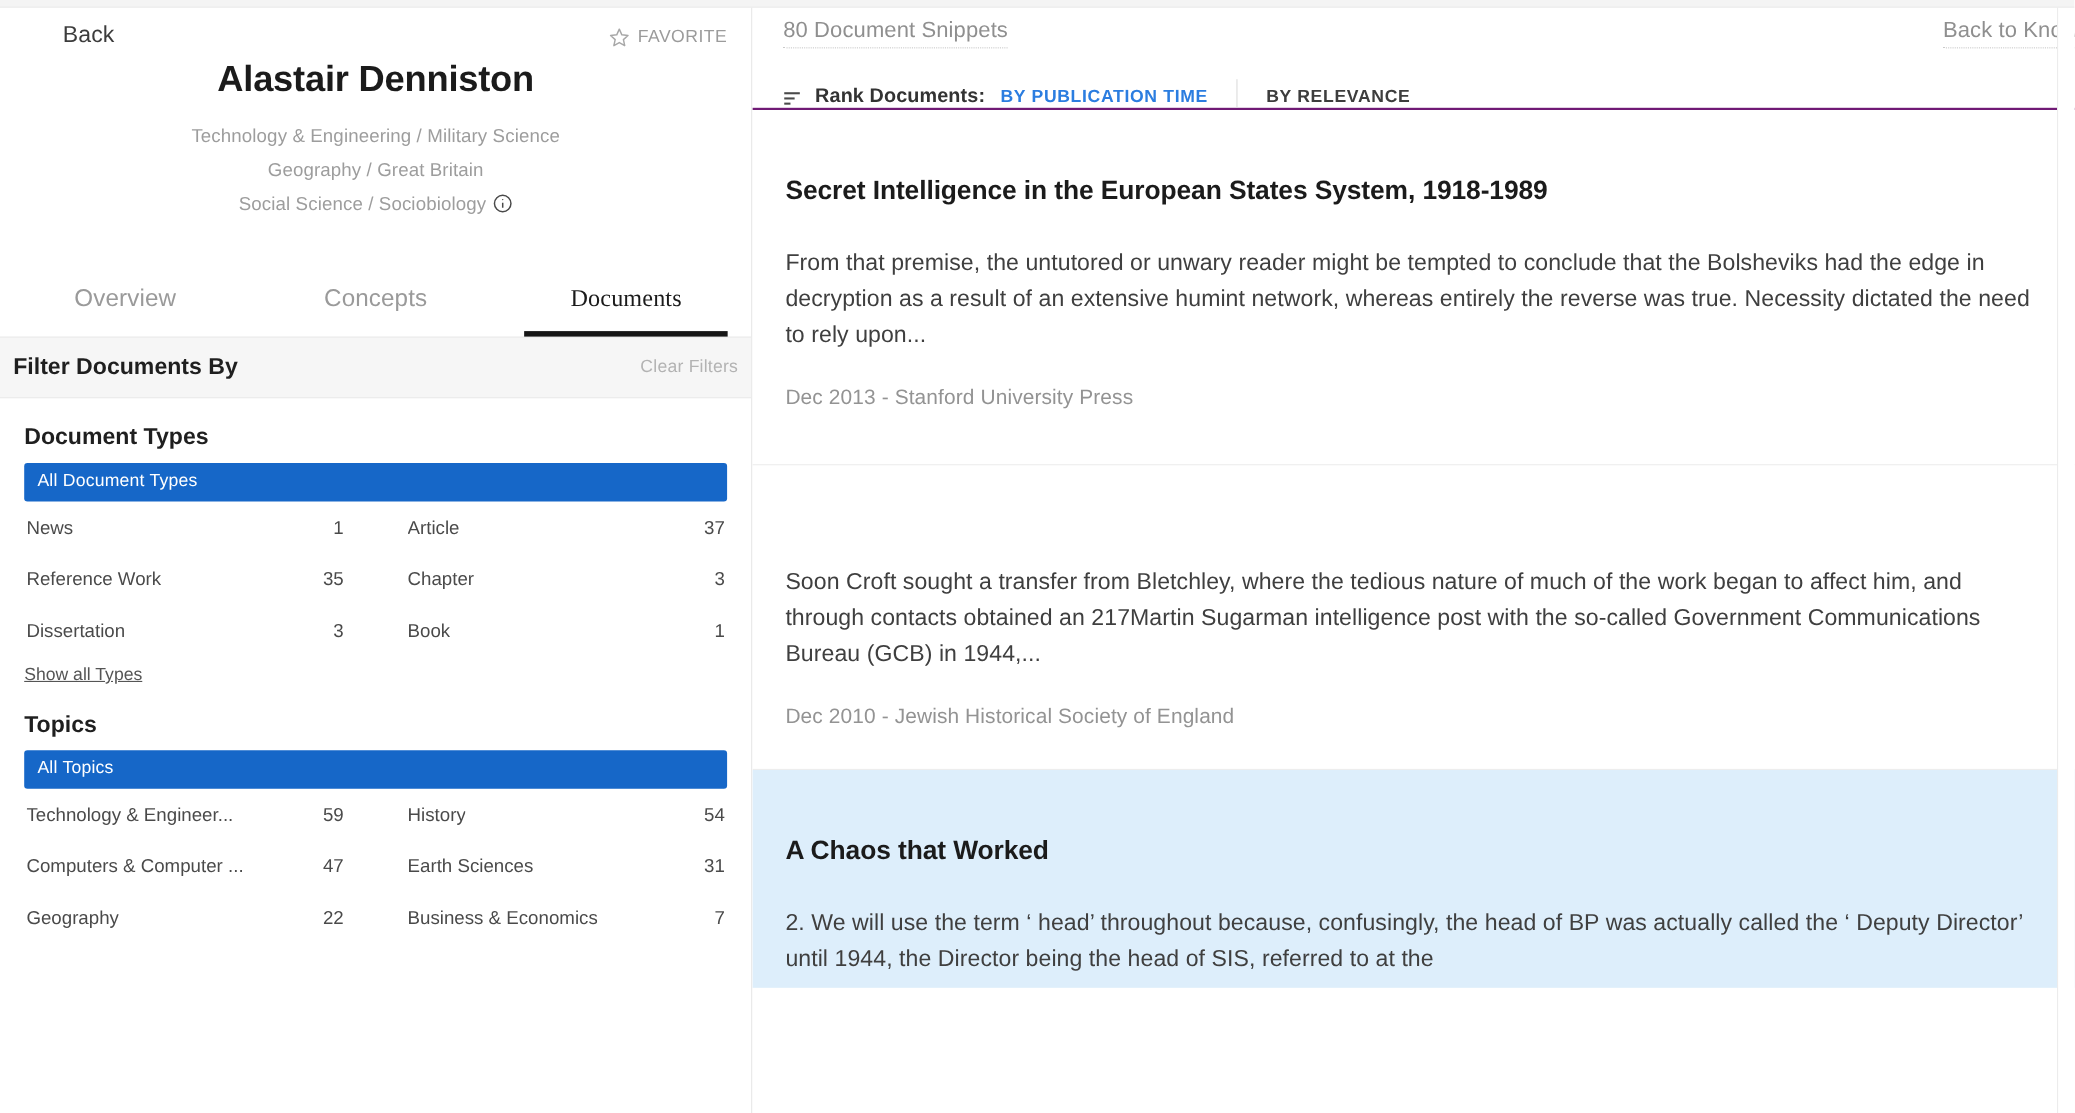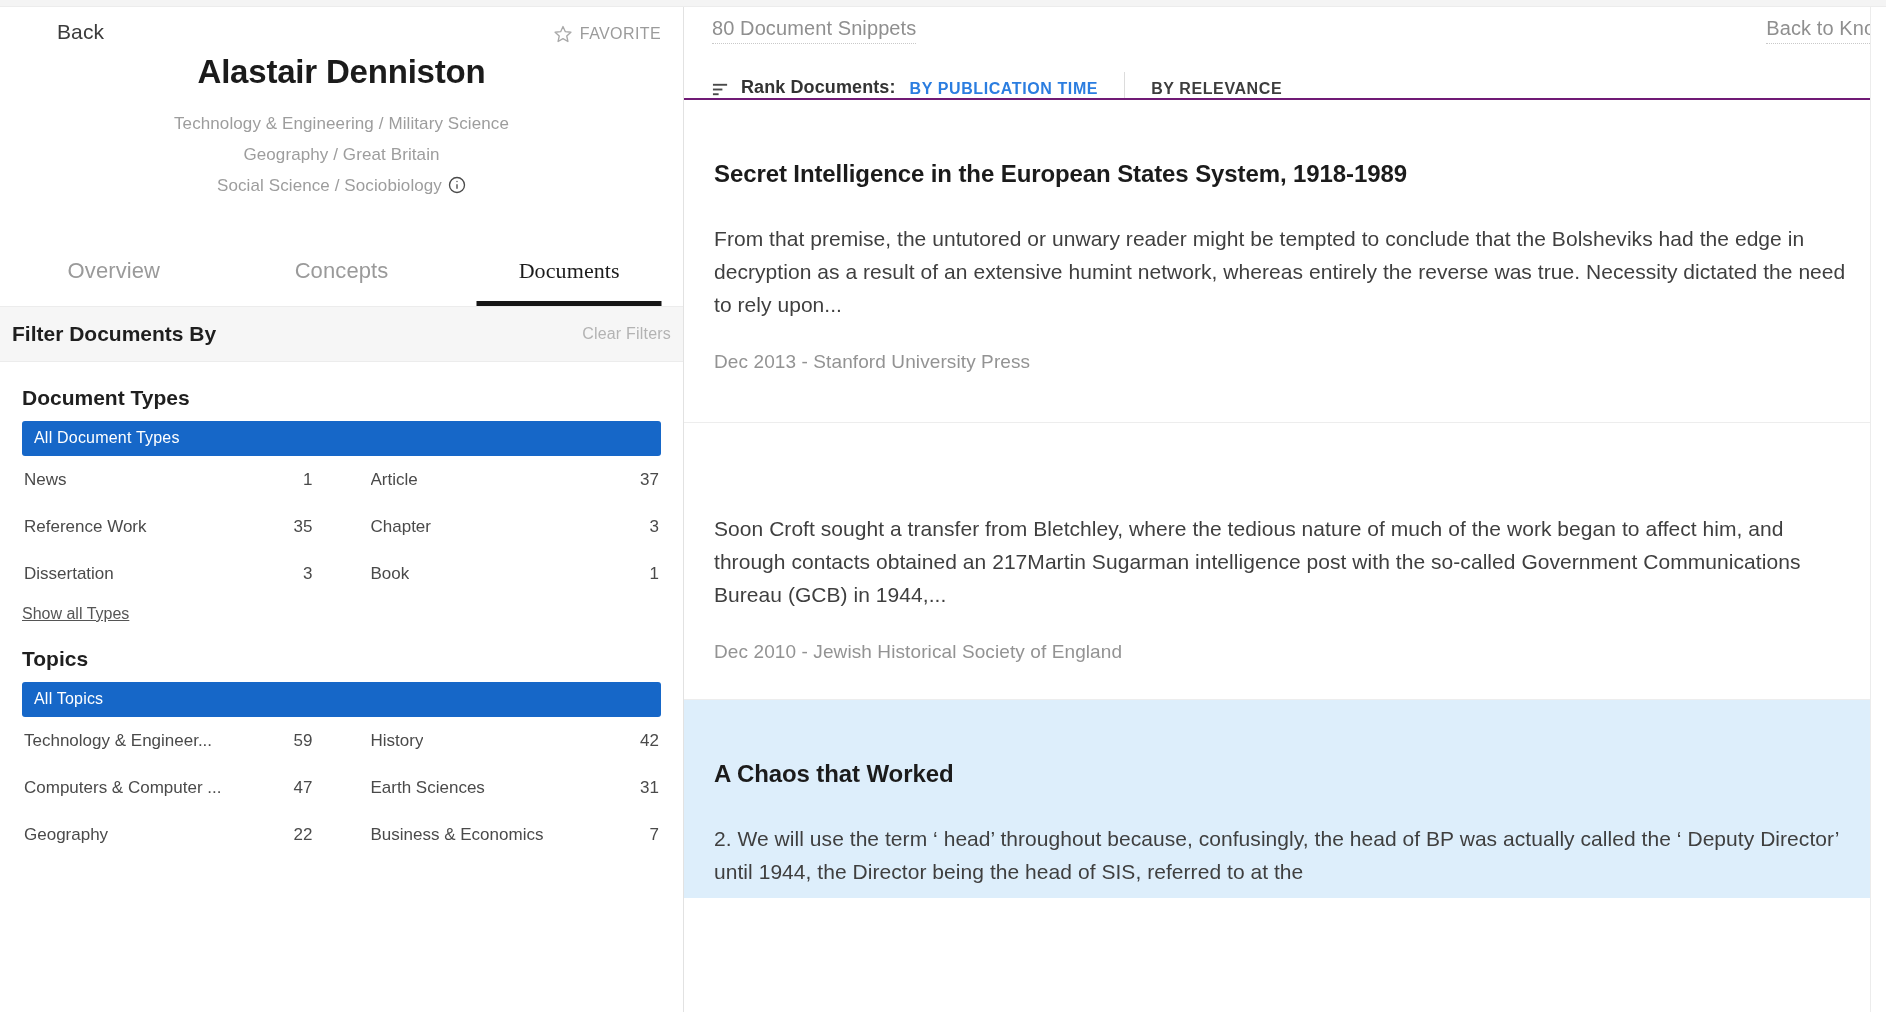--- a/index.html
+++ b/index.html
@@ -404,21 +404,21 @@
     <div class="facet-section">
       <div class="facet-title">Topics</div>
       <div class="facet-all">All Topics</div>
       <div class="facet-grid">
         <div class="facet-row">
           <span class="facet-name">Technology &amp; Engineer...</span>
           <span class="facet-count">59</span>
         </div>
         <div class="facet-row">
           <span class="facet-name">History</span>
-          <span class="facet-count">42</span>
+          <span class="facet-count">54</span>
         </div>
         <div class="facet-row">
           <span class="facet-name">Computers &amp; Computer ...</span>
           <span class="facet-count">47</span>
         </div>
         <div class="facet-row">
           <span class="facet-name">Earth Sciences</span>
           <span class="facet-count">31</span>
         </div>
         <div class="facet-row">

